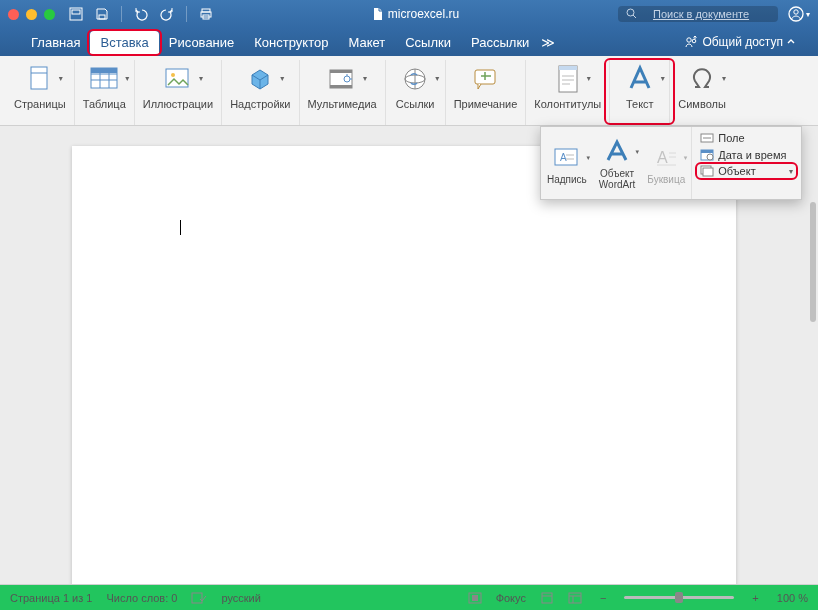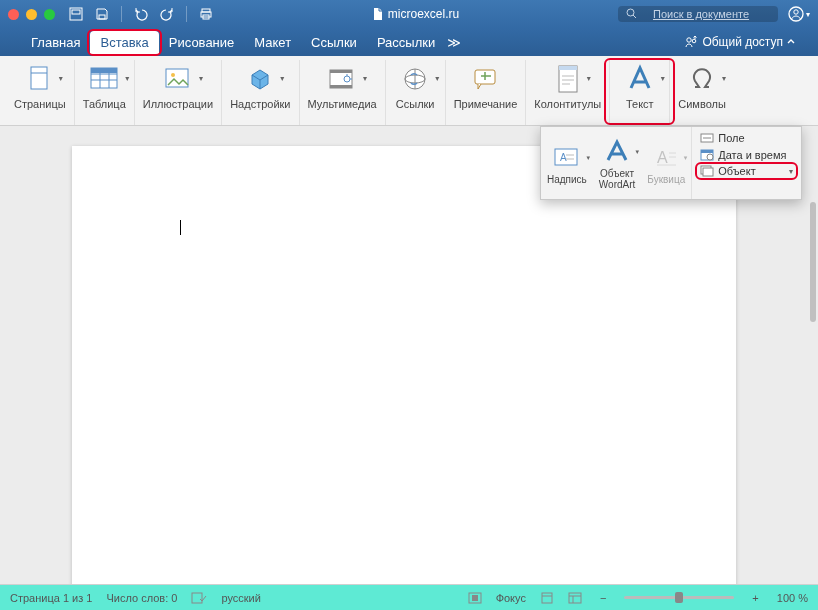--- a/index.html
+++ b/index.html
@@ -47,21 +47,21 @@
 .popup-item { display: flex; flex-direction: column; align-items: center; justify-content: center; padding: 4px 6px; cursor: pointer; min-width: 48px; }
 .popup-item .pi-icon { height: 32px; display: flex; align-items: center; justify-content: center; position: relative; }
 .popup-item .pi-icon .dd { position: absolute; right: -8px; top: 12px; font-size: 7px; color: #666; }
 .popup-item .pi-label { font-size: 10px; color: #444; text-align: center; line-height: 1.1; }
 .popup-item.disabled { opacity: 0.45; cursor: default; }
 .popup-right { flex: 1; padding: 4px 6px; display: flex; flex-direction: column; gap: 2px; }
 .pr-row { display: flex; align-items: center; gap: 4px; font-size: 11px; color: #333; padding: 1px 2px; cursor: pointer; border-radius: 3px; position: relative; }
 .pr-row.hl .hl-ring { inset: -2px -3px; }
 .pr-row .dd2 { margin-left: auto; font-size: 8px; color: #666; }
 
-.statusbar { position: absolute; bottom: 0; left: 0; right: 0; height: 26px; background: #5eead4; border-top: 1px solid #d0d0d0; display: flex; align-items: center; font-size: 11px; color: #555; padding: 0 10px; gap: 14px; }
+.statusbar { position: absolute; bottom: 0; left: 0; right: 0; height: 26px; background: #22c55e; border-top: 1px solid #d0d0d0; display: flex; align-items: center; font-size: 11px; color: #555; padding: 0 10px; gap: 14px; }
 .sb-spacer { flex: 1; }
 .zoom-slider { width: 110px; height: 3px; background: #bbb; position: relative; border-radius: 2px; }
 .zoom-slider .thumb { position: absolute; left: 50%; top: -4px; width: 8px; height: 11px; background: #888; border-radius: 2px; transform: translateX(-50%); }
 .zoom-pm { cursor: pointer; padding: 0 4px; }
 
 svg { display: block; }
 </style>
 </head>
 <body>
 
@@ -130,20 +130,21 @@
   </div>
 </div>
 
 <div class="tabbar">
   <div class="tab">Главная</div>
   <div class="tab active hl">
     <span>Вставка</span>
     <span class="hl-ring"></span>
   </div>
   <div class="tab">Рисование</div>
+  <div class="tab">Конструктор</div>
   <div class="tab">Макет</div>
   <div class="tab">Ссылки</div>
   <div class="tab">Рассылки</div>
   <span class="tab-arrow">≫</span>
   <div class="share">
     <svg width="14" height="14" viewBox="0 0 14 14">
         <circle cx="5" cy="5" r="2.2" fill="none" stroke="#fff"></circle>
         <circle cx="10" cy="6" r="1.8" fill="none" stroke="#fff"></circle>
         <path d="M2 12c0-2 2-3 3-3s3 1 3 3" fill="none" stroke="#fff"></path>
         <path d="M11 4v-3M9.5 2.5L11 1l1.5 1.5" fill="none" stroke="#fff"></path>

